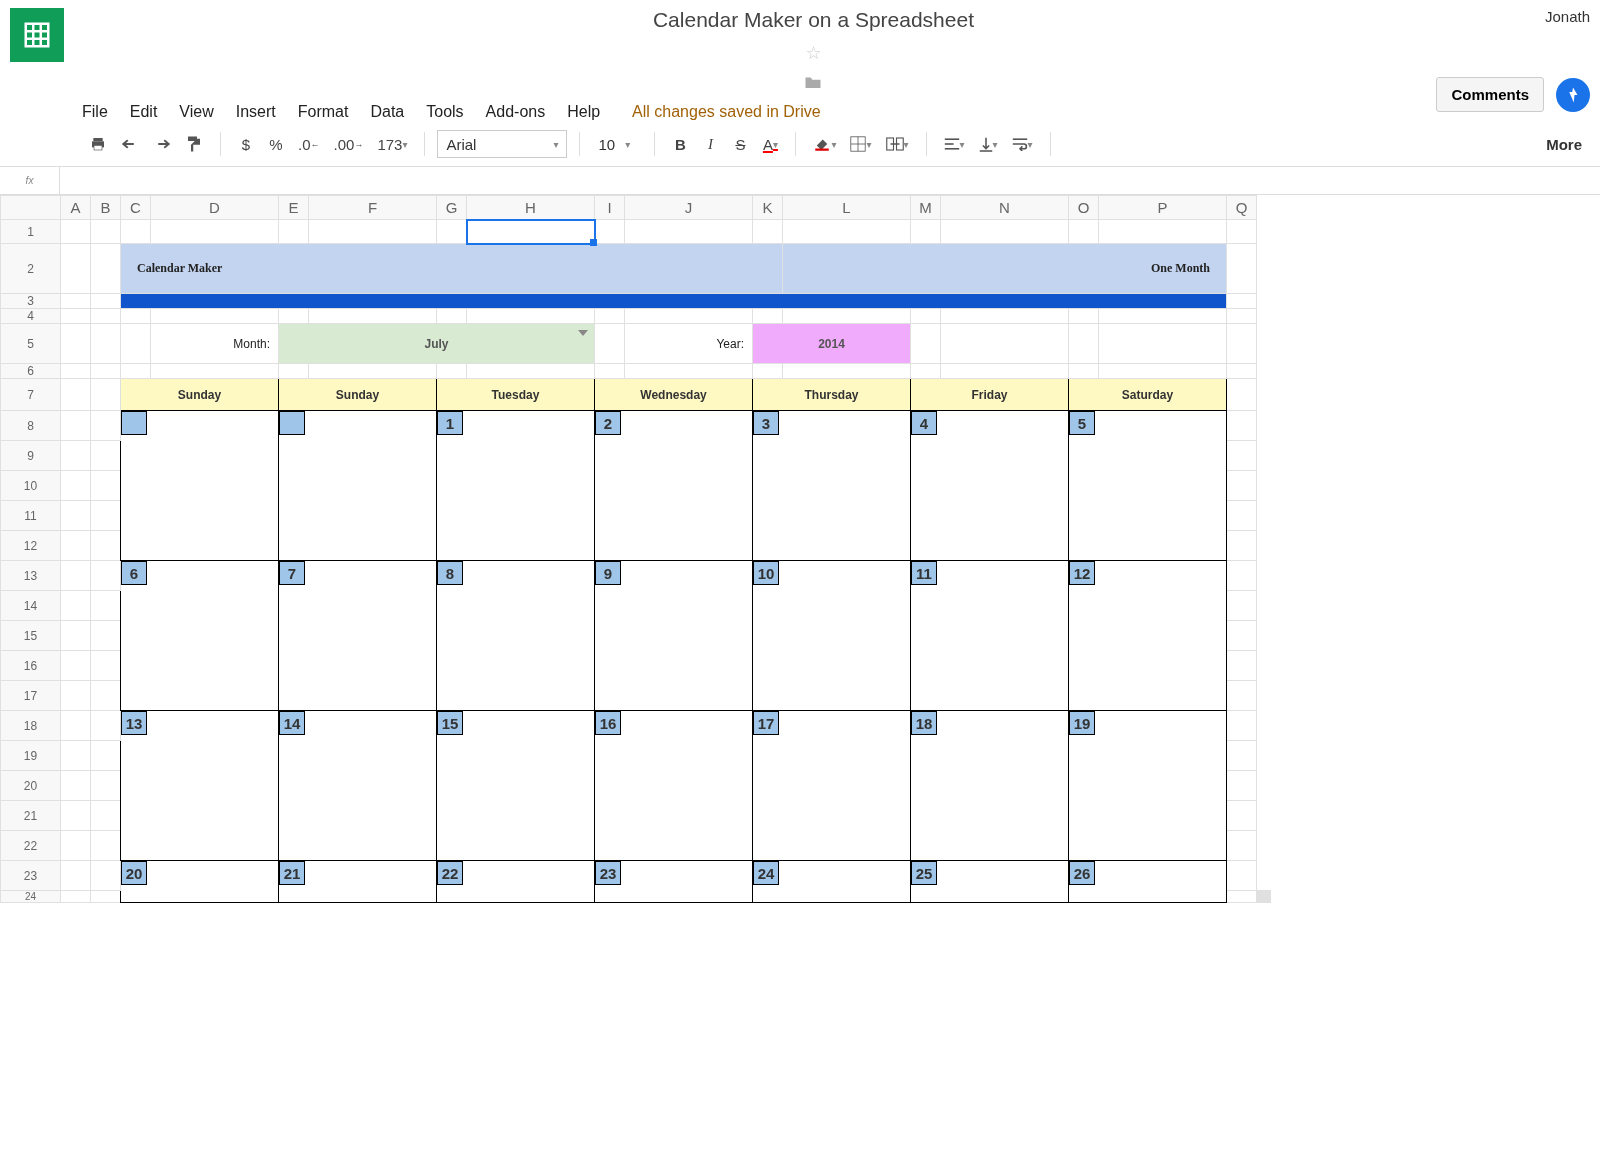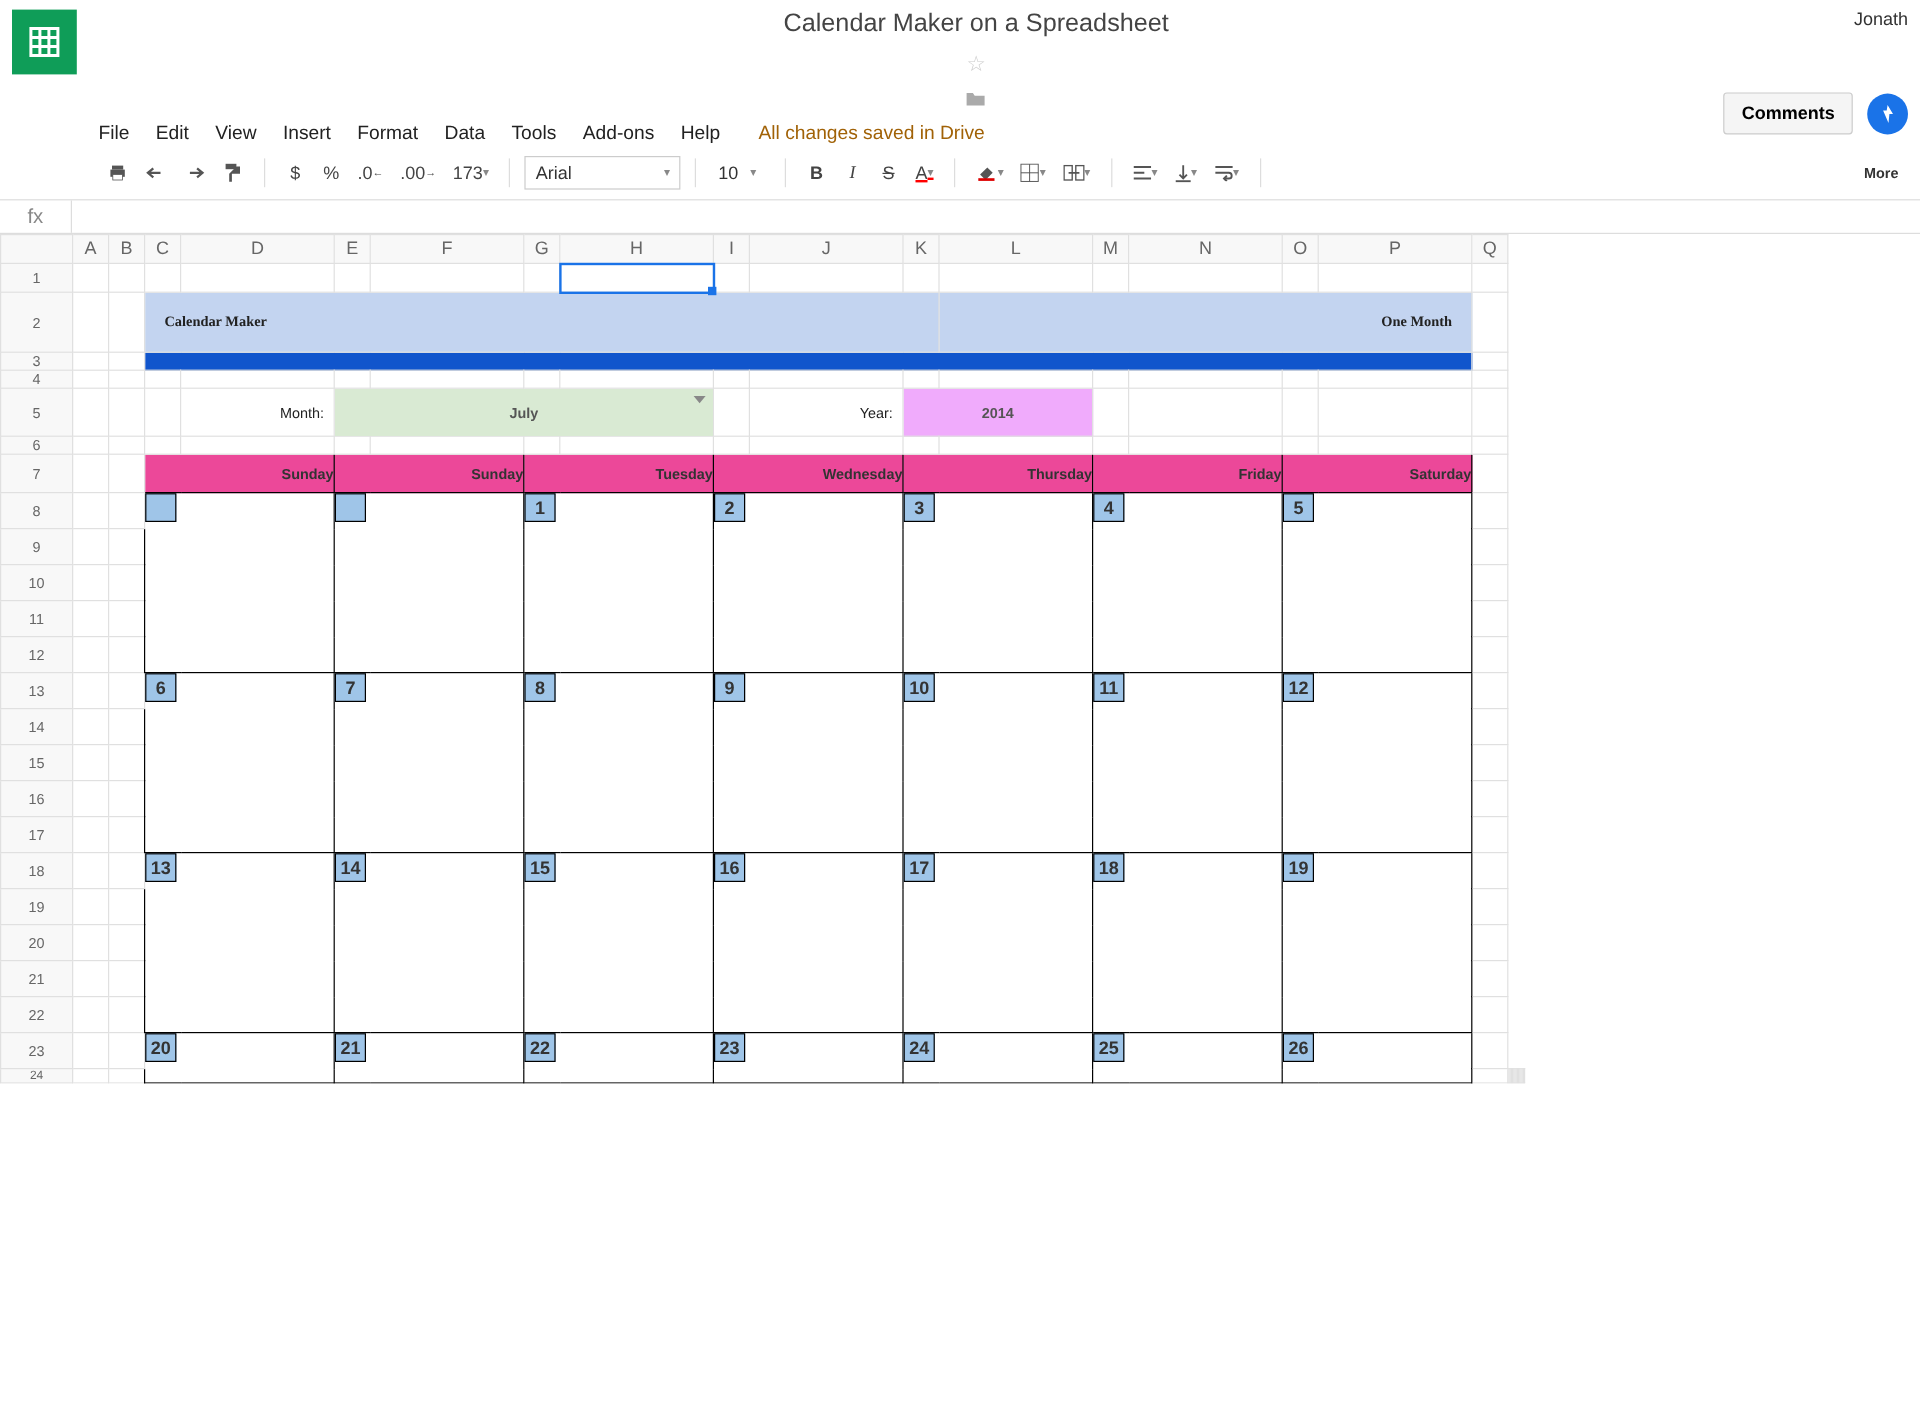--- a/index.html
+++ b/index.html
@@ -21,44 +21,44 @@
 .comments-btn { background:#f5f5f5; border:1px solid #ccc; border-radius:3px; padding:8px 14px; font-size:15px; font-weight:bold; cursor:pointer; }
 .share-circle { width:34px; height:34px; background:#1a73e8; border-radius:50%; display:flex; align-items:center; justify-content:center; color:#fff; }
 
 
 .toolbar { display:flex; align-items:center; padding:8px 10px; border-bottom:1px solid #ddd; gap:4px; margin-top:6px; }
 .tbtn { min-width:26px; height:28px; display:inline-flex; align-items:center; justify-content:center; color:#444; cursor:pointer; padding:0 5px; font-size:15px; }
 .tsep { width:1px; height:24px; background:#ddd; margin:0 8px; }
 .font-sel { width:130px; height:28px; border:1px solid #ccc; display:flex; align-items:center; padding:0 8px; justify-content:space-between; font-size:15px; }
 .size-sel { width:50px; height:28px; display:flex; align-items:center; gap:10px; font-size:15px; padding-left:6px; }
 .dd { color:#888; font-size:10px; }
-.more { margin-left:auto; font-weight:bold; font-size:12px; cursor:pointer; padding-right:8px; }
+.more { margin-left:auto; font-weight:bold; font-size:15px; cursor:pointer; padding-right:8px; }
 
 
 .fx-bar { display:flex; align-items:center; border-bottom:1px solid #ddd; height:28px; }
-.fx { width:60px; text-align:center; color:#888; font-size:17px; border-right:1px solid #ddd; height:100%; line-height:28px; }
+.fx { width:60px; text-align:center; color:#888; font-style:italic; font-size:10px; border-right:1px solid #ddd; height:100%; line-height:28px; }
 .fx-input { flex:1; }
 
 
 .grid { position:relative; }
 table.sheet { border-collapse:collapse; table-layout:fixed; }
 .sheet th, .sheet td { border:1px solid #e0e0e0; font-size:12px; }
 .sheet th { background:#f8f8f8; color:#666; font-weight:normal; text-align:center; }
 .colhead th { height:24px; font-size:15px; }
 .rowhead { width:60px; text-align:center; font-size:15px; background:#f8f8f8; }
 .corner { background:#f8f8f8; border:1px solid #e0e0e0; }
 
 
 .banner { background:#c3d4f0; font-family:'Times New Roman',serif; font-weight:bold; font-size:34px; color:#222; padding:6px 16px; }
 .blue-bar { background:#1155cc; }
 .month-label { text-align:right; font-size:20px; padding-right:8px; color:#222; }
 .month-val { background:#d9ead3; text-align:center; font-size:26px; font-weight:bold; color:#555; position:relative; }
 .year-val { background:#f0abfc; text-align:center; font-size:26px; font-weight:bold; color:#555; }
 .dd-cell::after { content:''; position:absolute; right:6px; top:6px; border-left:5px solid transparent; border-right:5px solid transparent; border-top:6px solid #888; }
-.dayhead { background:#ec4899; text-align:right; font-weight:bold; font-size:18px; color:#333; border:1px solid #000 !important; }
+.dayhead { background:#fef9c3; text-align:center; font-weight:bold; font-size:18px; color:#333; border:1px solid #000 !important; }
 .calcell { border:1px solid #000 !important; position:relative; }
 .datebox { position:absolute; left:0; top:0; width:26px; height:24px; background:#9fc5e8; border:1px solid #000; display:flex; align-items:center; justify-content:center; font-weight:bold; font-size:15px; }
 .sel-cell { outline:2px solid #1a73e8; outline-offset:-1px; position:relative; }
 .sel-cell::after { content:''; position:absolute; right:-3px; bottom:-3px; width:7px; height:7px; background:#1a73e8; }
 
 
 .cA,.cB,.cC{width:30px;} .cD{width:128px;} .cE{width:30px;} .cF{width:128px;} .cG{width:30px;} .cH{width:128px;} .cI{width:30px;} .cJ{width:128px;} .cK{width:30px;} .cL{width:128px;} .cM{width:30px;} .cN{width:128px;} .cO{width:30px;} .cP{width:128px;} .cQ{width:30px;}
 
 .r1{height:24px;} .r2{height:50px;} .r3{height:10px;} .r4{height:10px;} .r5{height:40px;} .r6{height:14px;} .r7{height:32px;}
 .rcal{height:30px;}

